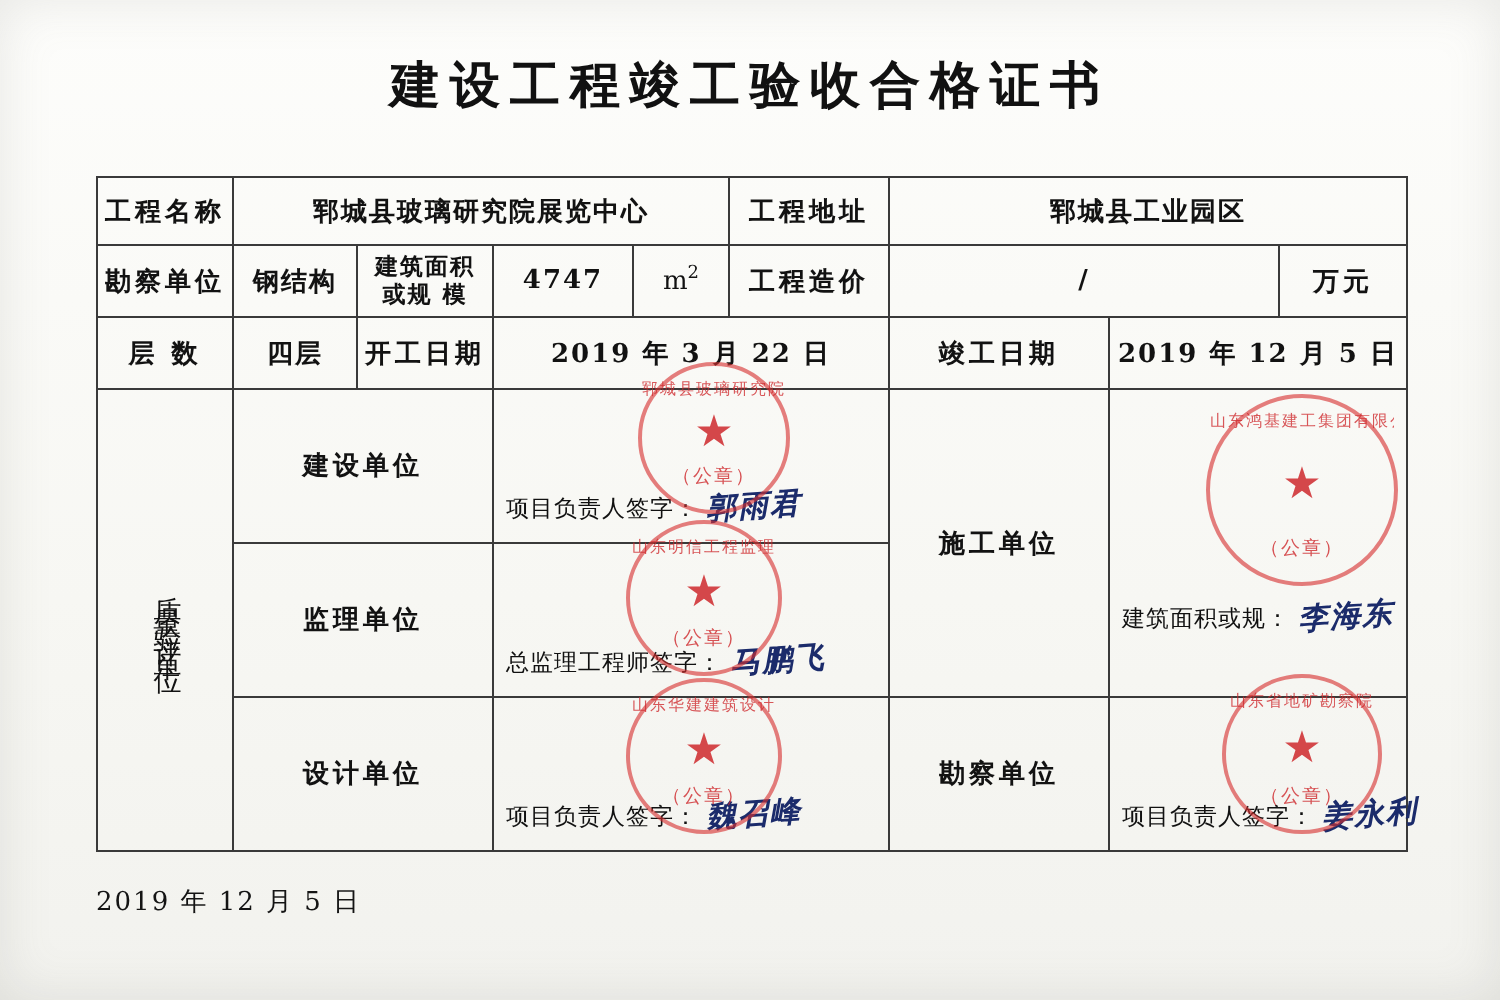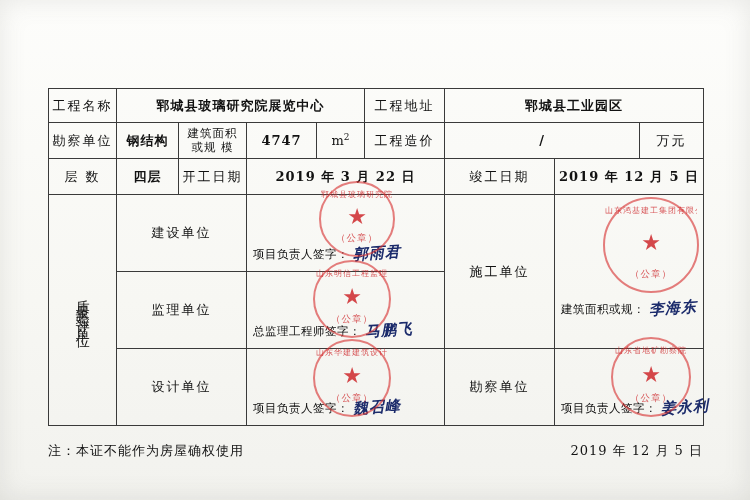--- a/index.html
+++ b/index.html
@@ -54,21 +54,21 @@
     border: 1px solid #3a3a3a;
     text-align: center;
     vertical-align: middle;
     font-size: 13px;
     color: #121212;
     padding: 2px 3px;
     position: relative;
   }
   .lbl {
     letter-spacing: 2px;
-    font-weight: normal;
+    font-weight: bold;
     margin-top: 25px;
   }
   .val {
     font-weight: bold;
     letter-spacing: 1px;
   }
   .r1 td { height: 29px; }
   .r2 td { height: 31px; }
   .r3 td { height: 31px; }
   .vertical {
@@ -163,20 +163,21 @@
     inset: 0;
     box-shadow: inset 0 0 26px rgba(120,120,110,0.16);
     pointer-events: none;
   }
 </style>
 </head>
 <body>
 
 <div class="page">
 
+  <div class="title">建设工程竣工验收合格证书</div>
 
 
   <div class="tablewrap">
     <table class="cert">
       <colgroup>
         <col style="width:68px">
         <col style="width:62px">
         <col style="width:68px">
         <col style="width:70px">
         <col style="width:48px">
@@ -287,18 +288,17 @@
             <div class="star">★</div>
             <div class="gz">（公章）</div>
           </div>
         </td>
       </tr>
     </tbody>
       </table>
   </div>
 
   <div class="footer">
-    <span>注：本证不能作为房屋确权使用</span>
     <span>2019 年 12 月 5 日</span>
   </div>
 
   <div class="edge-shadow"></div>
 </div>
 
 </body></html>

